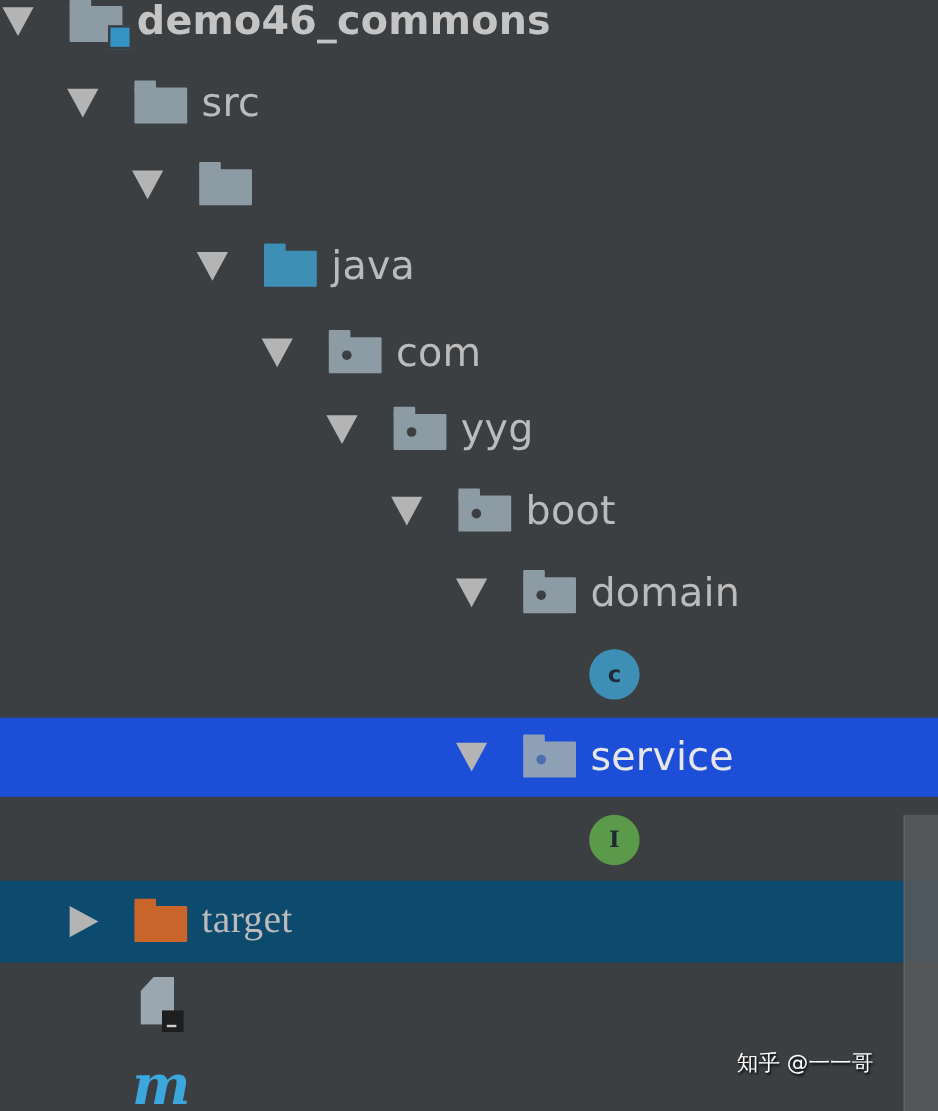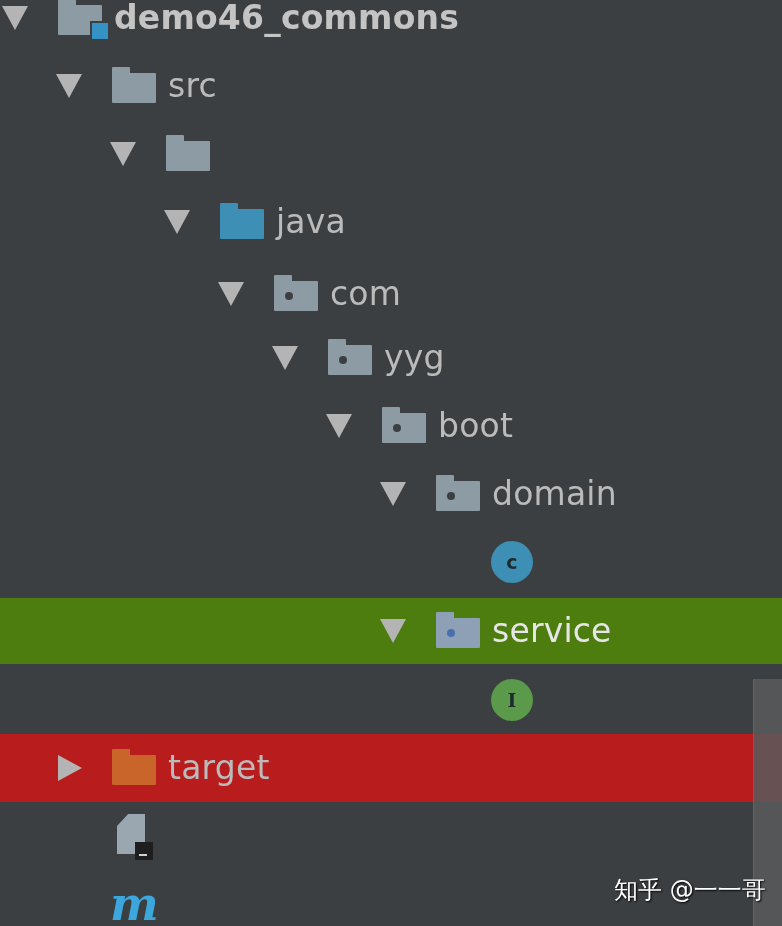--- a/index.html
+++ b/index.html
@@ -17,22 +17,22 @@
       height: 926px;
       background: #3c3f41;
     }
     .row {
       position: absolute;
       left: 0;
       width: 782px;
       height: 68px;
       box-sizing: border-box;
     }
-    .row.selected { background: #4d7c0f; }
-    .row.excluded { background: #b91c1c; }
+    .row.selected { background: #1d4ed8; }
+    .row.excluded { background: #0c4a6e; font-family: Liberation Serif, serif; }
     .arrow {
       position: absolute;
       top: 50%;
       width: 0; height: 0;
     }
     .arrow.down {
       border-left: 13px solid transparent;
       border-right: 13px solid transparent;
       border-top: 24px solid #b4b4b4;
       margin-top: -12px;
@@ -133,21 +133,21 @@
       width: 28px;
       height: 247px;
       background: #5a5b5c;
       border-left: 1px solid #6a6b6c;
       opacity: 0.85;
     }
     .watermark {
       position: absolute;
       left: 614px;
       top: 874px;
-      font-size: 24px;
+      font-size: 18px;
       color: #ffffff;
       text-shadow: 1px 1px 2px #000;
       white-space: nowrap;
     }
   </style>
 </head>
 <body>
 
 <div class="tree">
 

